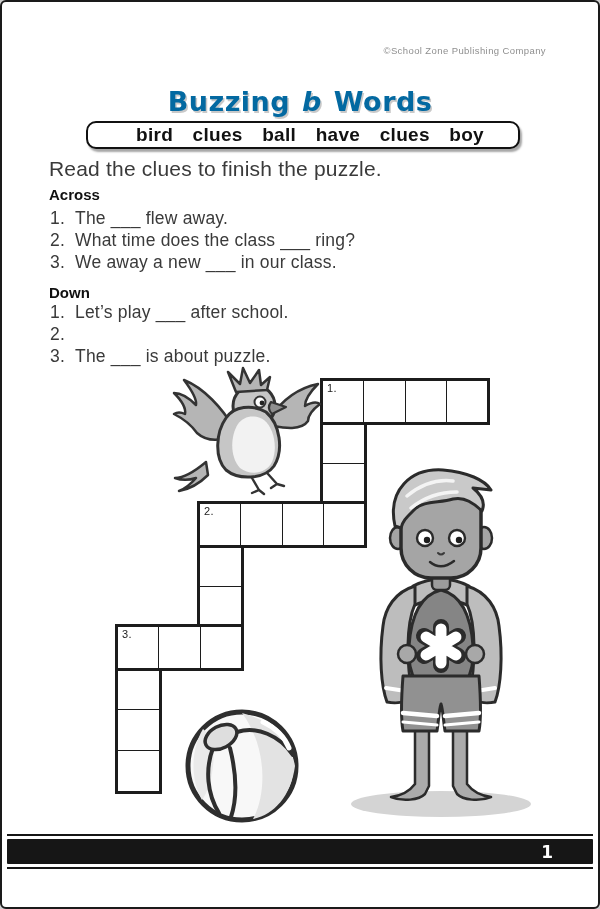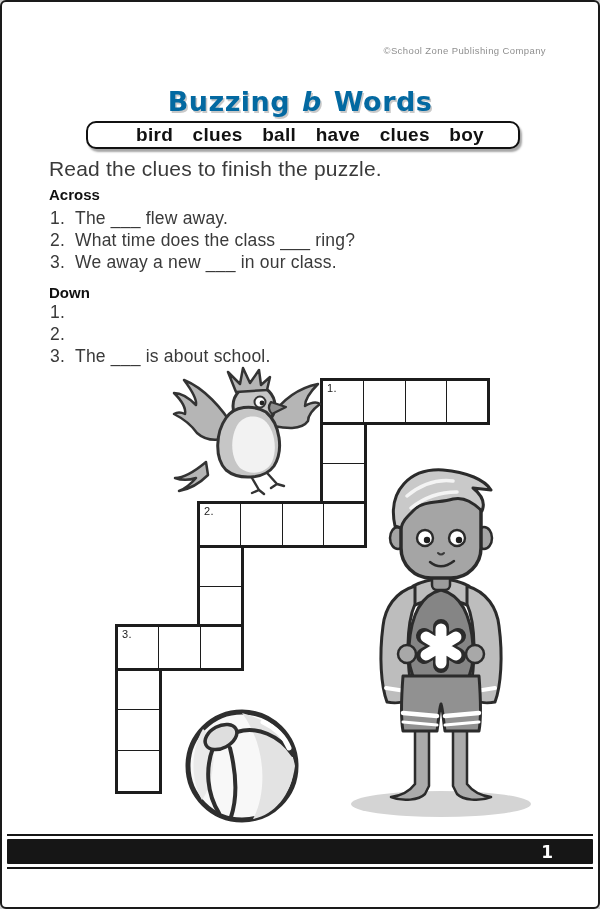--- a/index.html
+++ b/index.html
@@ -94,27 +94,28 @@
       <div class="clue">
         <span class="clue-num">3.</span>
         <span class="clue-text">We away a new ___ in our class.</span>
       </div>
     </div>
 
   <h2 class="clue-head down">Down</h2>
   <div class="clue-list down" id="down-list">
       <div class="clue">
         <span class="clue-num">1.</span>
+        <span class="clue-text">Let’s play ___ after school.</span>
       </div>
       <div class="clue">
         <span class="clue-num">2.</span>
       </div>
       <div class="clue">
         <span class="clue-num">3.</span>
-        <span class="clue-text">The ___ is about school.</span>
+        <span class="clue-text">The ___ is about puzzle.</span>
       </div>
     </div>
 
   <div class="puzzle" id="puzzle">
       <div class="word down" style="left: 318px; top: 376px; width: 47px; height: 170px;">
         <div class="cell"></div>
         <div class="cell"></div>
         <div class="cell"></div>
         <div class="cell"></div>
       </div>

